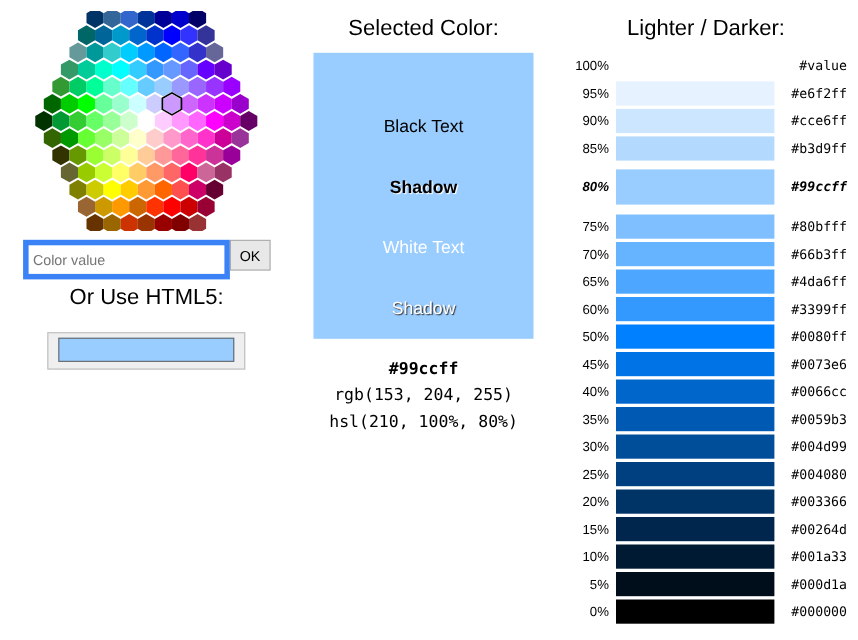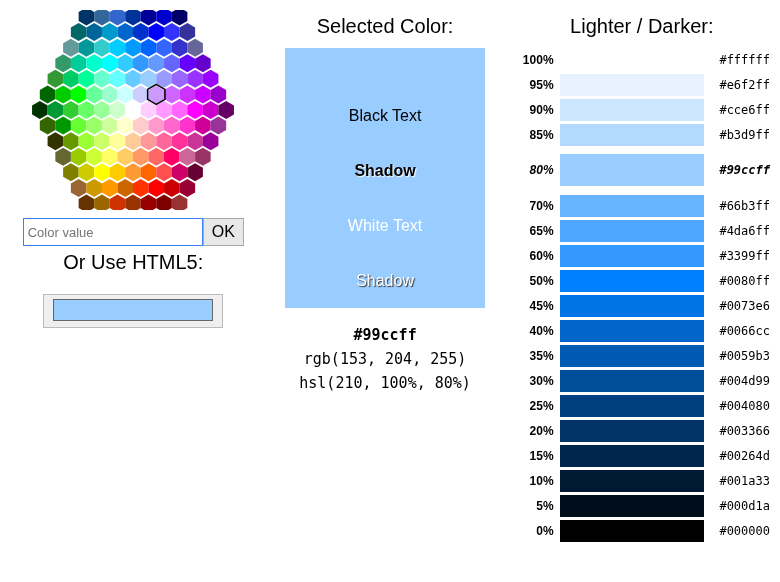--- a/index.html
+++ b/index.html
@@ -42,27 +42,27 @@
     }
     .enter-row {
       display: flex;
       margin-top: 8px;
     }
     .enter-row input[type=text] {
       width: 170px;
       height: 22px;
       font-size: 13px;
       padding: 2px 4px;
-      border: 1px solid #3b82f6;
+      border: 5px solid #3b82f6;
       color: #888;
     }
     .enter-row button {
       height: 28px;
       padding: 2px 8px;
-      font-size: 16px;
+      font-size: 13px;
       border: 1px solid #aaa;
       background: #e8e8e8;
       cursor: pointer;
     }
     .html5-wrap {
       border: 1px solid #bbb;
       padding: 4px;
       width: 170px;
       margin-top: 10px;
       text-align: center;
@@ -104,21 +104,20 @@
     .shade-row {
       display: flex;
       align-items: center;
       height: 23px;
       margin-bottom: 2px;
     }
     .shade-pct {
       width: 40px;
       text-align: right;
       padding-right: 6px;
-      font-weight: bold;
     }
     .shade-bar {
       flex: 1;
       height: 22px;
       cursor: pointer;
     }
     .shade-hex {
       width: 60px;
       text-align: right;
       font-family: Consolas, monospace;
@@ -291,41 +290,46 @@
       <div>hsl(210, 100%, 80%)</div>
     </div>
   </div>
 
   <div class="col col3">
     <h2>Lighter / Darker:</h2>
     <div class="shades" id="shades">
         <div class="shade-row">
           <div class="shade-pct">100%</div>
           <div class="shade-bar" style="background: rgb(255, 255, 255);"></div>
-          <div class="shade-hex">#ffffff</div>
+          <div class="shade-hex">#value</div>
         </div>
         <div class="shade-row">
           <div class="shade-pct">95%</div>
           <div class="shade-bar" style="background: rgb(230, 242, 255);"></div>
           <div class="shade-hex">#e6f2ff</div>
         </div>
         <div class="shade-row">
           <div class="shade-pct">90%</div>
           <div class="shade-bar" style="background: rgb(204, 230, 255);"></div>
           <div class="shade-hex">#cce6ff</div>
         </div>
         <div class="shade-row">
           <div class="shade-pct">85%</div>
           <div class="shade-bar" style="background: rgb(179, 217, 255);"></div>
           <div class="shade-hex">#b3d9ff</div>
         </div>
         <div class="shade-row current">
           <div class="shade-pct">80%</div>
           <div class="shade-bar" style="background: rgb(153, 204, 255);"></div>
           <div class="shade-hex">#99ccff</div>
+        </div>
+        <div class="shade-row">
+          <div class="shade-pct">75%</div>
+          <div class="shade-bar" style="background: rgb(128, 191, 255);"></div>
+          <div class="shade-hex">#80bfff</div>
         </div>
         <div class="shade-row">
           <div class="shade-pct">70%</div>
           <div class="shade-bar" style="background: rgb(102, 179, 255);"></div>
           <div class="shade-hex">#66b3ff</div>
         </div>
         <div class="shade-row">
           <div class="shade-pct">65%</div>
           <div class="shade-bar" style="background: rgb(77, 166, 255);"></div>
           <div class="shade-hex">#4da6ff</div>

